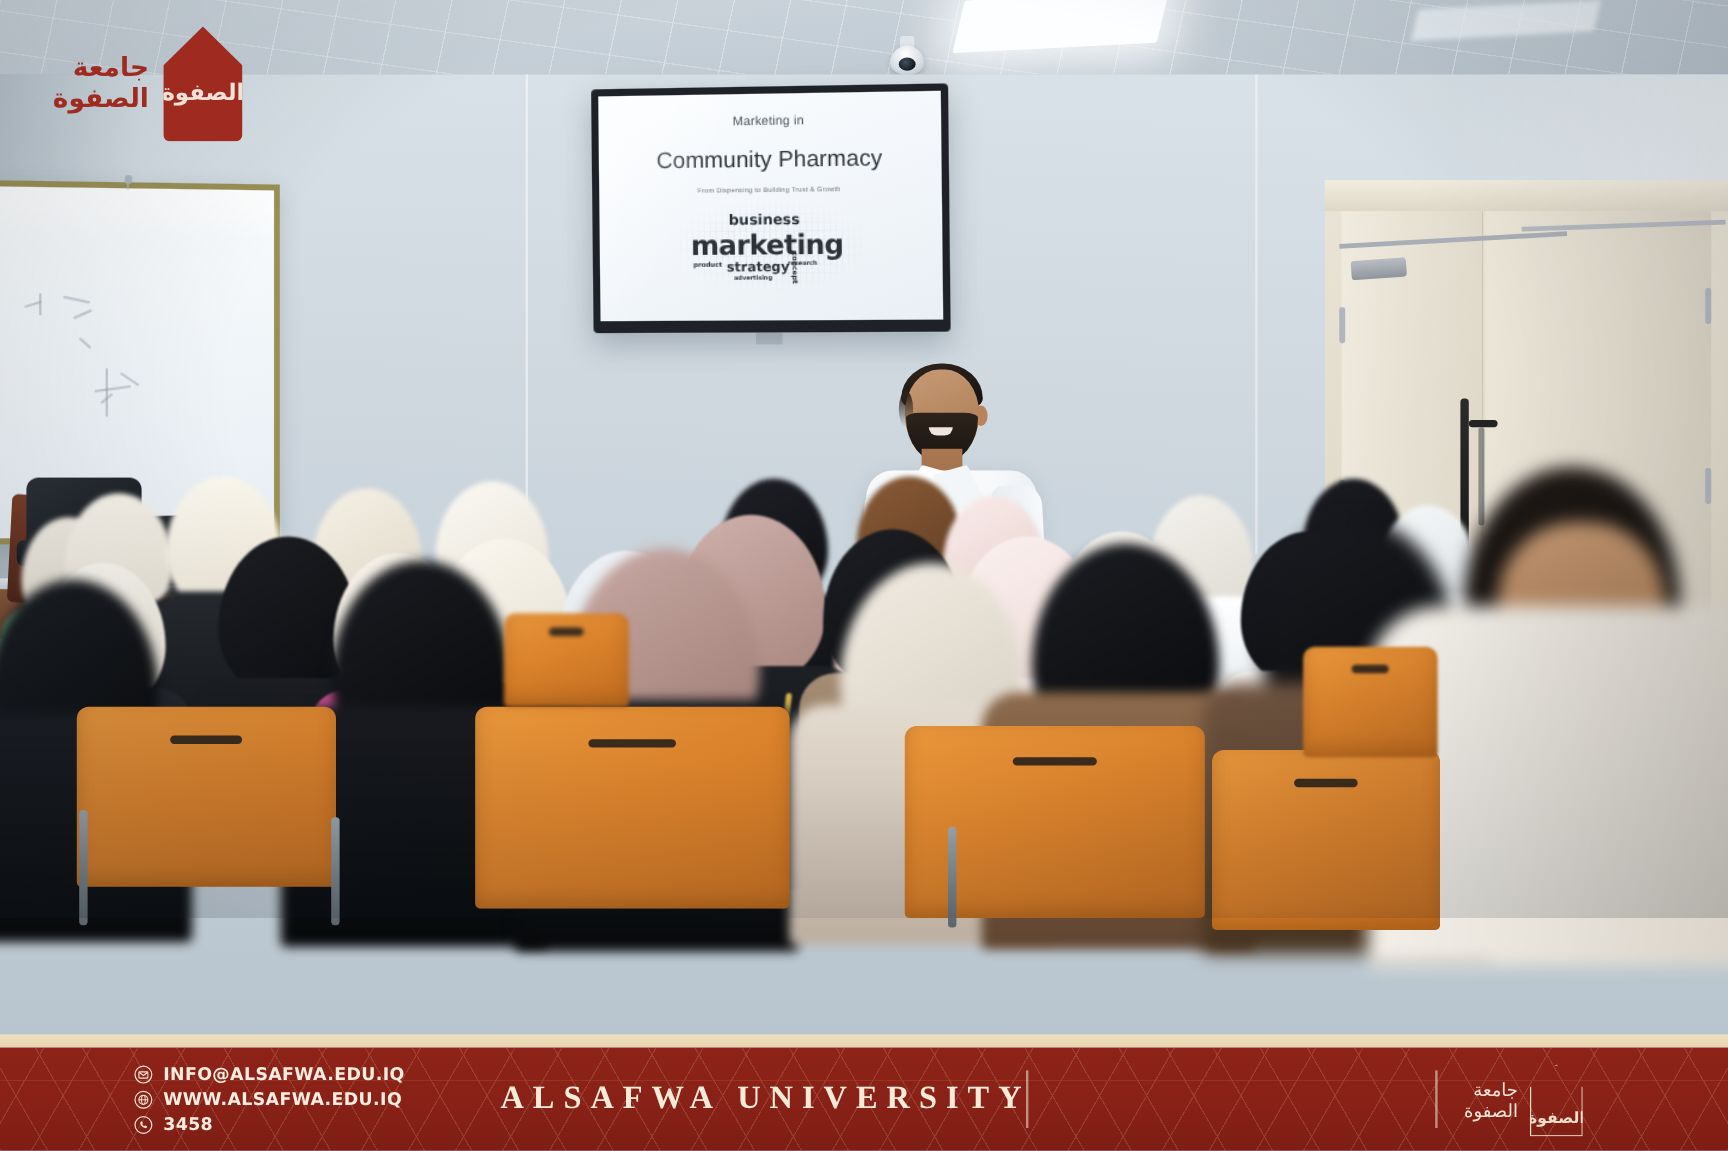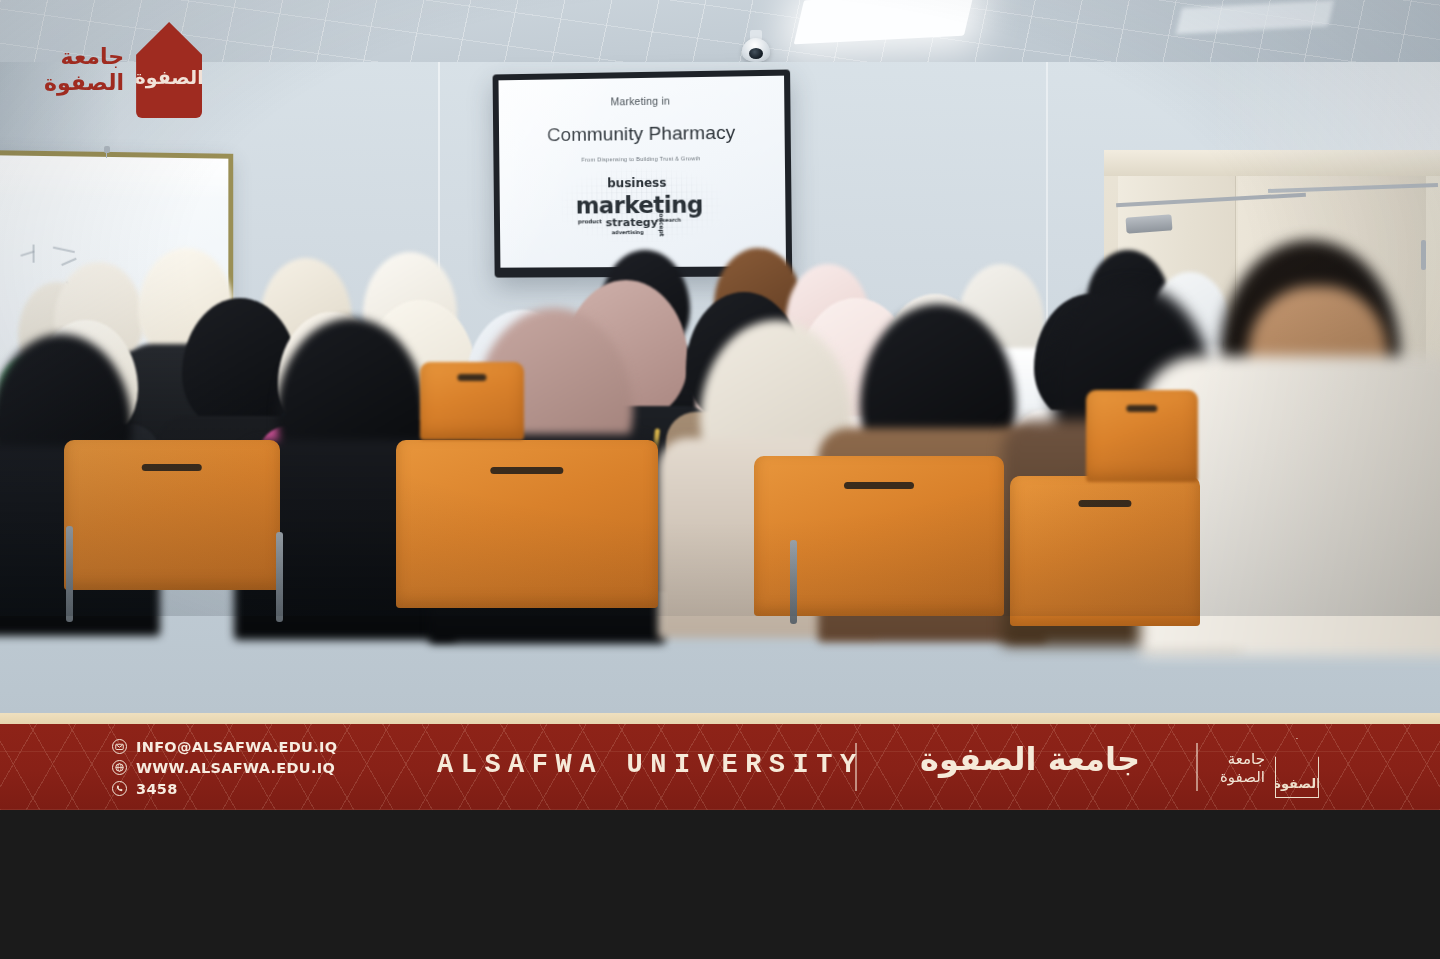--- a/index.html
+++ b/index.html
@@ -2,21 +2,21 @@
 <html><head>
 <meta charset="utf-8">
 <title>ALSAFWA University — Lecture Photo</title>
 <style>
   * { margin:0; padding:0; box-sizing:border-box; }
   html,body { background:#1b1b1b; }
   body { font-family:"Liberation Sans", sans-serif; }
 
   .photo {
     position:relative;
-    width:1440px; height:810px;
+    width:1440px; height:959px;
     overflow:hidden;
     background:#c4b5fd;
   }
 
   
   .room { position:absolute; inset:0 0 97px 0; overflow:hidden;
           background:linear-gradient(#d4dde4 0%, #cfd9e1 30%, #c6d1da 60%, #b9c5ce 100%); }
 
   
   .ceiling { position:absolute; left:0; top:0; width:100%; height:78px;
@@ -255,23 +255,23 @@
       repeating-linear-gradient(-60deg, rgba(255,225,200,.9) 0 1px, transparent 1px 34px),
       repeating-linear-gradient(0deg,   rgba(255,225,200,.55) 0 1px, transparent 1px 58px);
   }
   .f-contact { position:absolute; left:112px; top:12px; color:#f7ece0; }
   .f-row { display:flex; align-items:center; gap:9px; height:21px; }
   .f-ico { width:15px; height:15px; border:1.4px solid #f3e6d8; border-radius:50%;
     display:flex; align-items:center; justify-content:center; flex:0 0 auto; }
   .f-ico svg { width:9px; height:9px; display:block; }
   .f-txt { font-size:14.5px; font-weight:bold; letter-spacing:.3px;
     font-family:"DejaVu Sans", sans-serif; }
-  .f-en { position:absolute; left:437px; top:26px; color:#f6ead9;
+  .f-en { position:absolute; left:417px; top:26px; color:#f6ead9;
     font-size:27px; font-weight:bold; letter-spacing:7.5px;
-    font-family:Liberation Mono, monospace; }
+    font-family:Liberation Serif, serif; }
   .f-div { position:absolute; width:2px; height:48px; top:19px;
     background:rgba(246,234,217,.55); }
   .f-div1 { left:855px; } .f-div2 { left:1196px; }
   .f-ar { position:absolute; left:880px; top:16px; width:300px; text-align:center;
     color:#f6ead9; font-size:32px; font-weight:bold; direction:rtl;
     font-family:"DejaVu Sans", sans-serif; }
   .f-logo { position:absolute; left:1220px; top:14px; display:flex; align-items:center; gap:10px; }
   .f-logo-txt { color:#f3e6d6; font-size:15px; line-height:1.2; direction:rtl; text-align:right;
     font-family:"DejaVu Sans", sans-serif; }
   .f-logo-mark { width:44px; height:60px; position:relative; }
@@ -573,21 +573,20 @@
               <path d="M3.2 2.2c.6-.5 1.3-.2 1.6.4l.5 1c.2.4.1.8-.2 1l-.5.4c.5 1 1.3 1.8 2.3 2.3l.4-.5c.3-.3.7-.4 1.1-.2l1 .5c.6.3.8 1 .4 1.6-.5.7-1.4 1-2.2.7C4.9 8.5 3.5 7 2.6 4.9c-.3-.9 0-1.9.6-2.7z" fill="#f3e6d8"></path>
             </svg>
         </span>
         <span class="f-txt">3458</span>
       </div>
     </div>
 
     <div class="f-en">ALSAFWA UNIVERSITY</div>
 
     <div class="f-div f-div1"></div>
-    <div class="f-ar">جامعة الصفوة</div>
     <div class="f-div f-div2"></div>
 
     <div class="f-logo">
       <div class="f-logo-txt">
         <div>جامعة</div>
         <div>الصفوة</div>
       </div>
       <div class="f-logo-mark">
         <div class="f-arch">
           <div class="f-arch-in">الصفوة</div>

